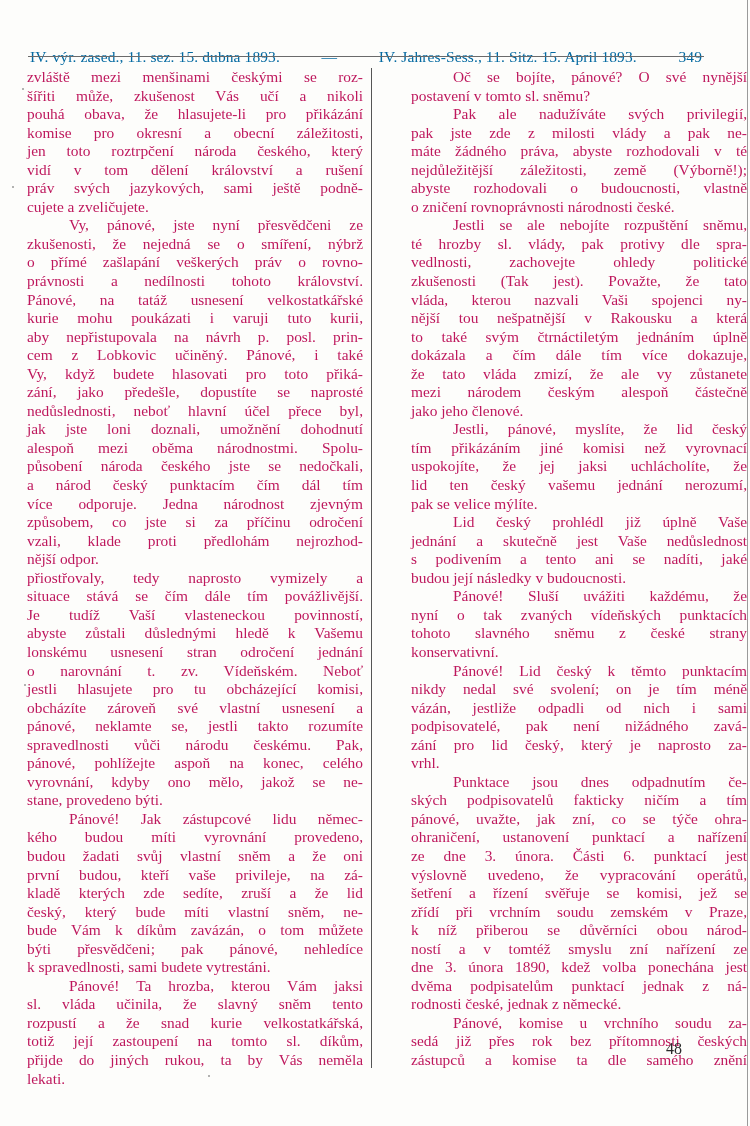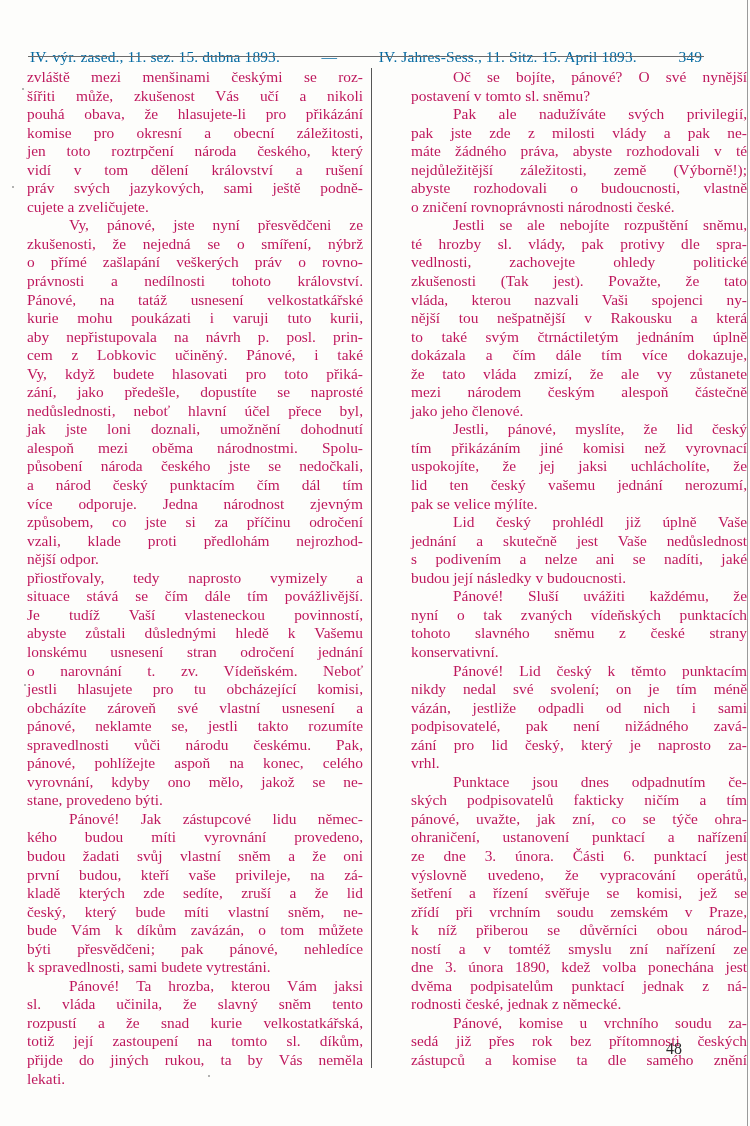--- a/index.html
+++ b/index.html
@@ -142,21 +142,21 @@
     <span class="line">že tato vláda zmizí, že ale vy zůstanete</span>
     <span class="line">mezi národem českým alespoň částečně</span>
     <span class="line last">jako jeho členové.</span>
     <span class="line indent">Jestli, pánové, myslíte, že lid český</span>
     <span class="line">tím přikázáním jiné komisi než vyrovnací</span>
     <span class="line">uspokojíte, že jej jaksi uchlácholíte, že</span>
     <span class="line">lid ten český vašemu jednání nerozumí,</span>
     <span class="line last">pak se velice mýlíte.</span>
     <span class="line indent">Lid český prohlédl již úplně Vaše</span>
     <span class="line">jednání a skutečně jest Vaše nedůslednost</span>
-    <span class="line">s podivením a nelze ani se nadíti, jaké</span>
+    <span class="line">s podivením a tento ani se nadíti, jaké</span>
     <span class="line last">budou její následky v budoucnosti.</span>
     <span class="line indent">Pánové! Sluší uvážiti každému, že</span>
     <span class="line">nyní o tak zvaných vídeňských punktacích</span>
     <span class="line">tohoto slavného sněmu z české strany</span>
     <span class="line last">konservativní.</span>
     <span class="line indent">Pánové! Lid český k těmto punktacím</span>
     <span class="line">nikdy nedal své svolení; on je tím méně</span>
     <span class="line">vázán, jestliže odpadli od nich i sami</span>
     <span class="line">podpisovatelé, pak není nižádného zavá-</span>
     <span class="line">zání pro lid český, který je naprosto za-</span>

